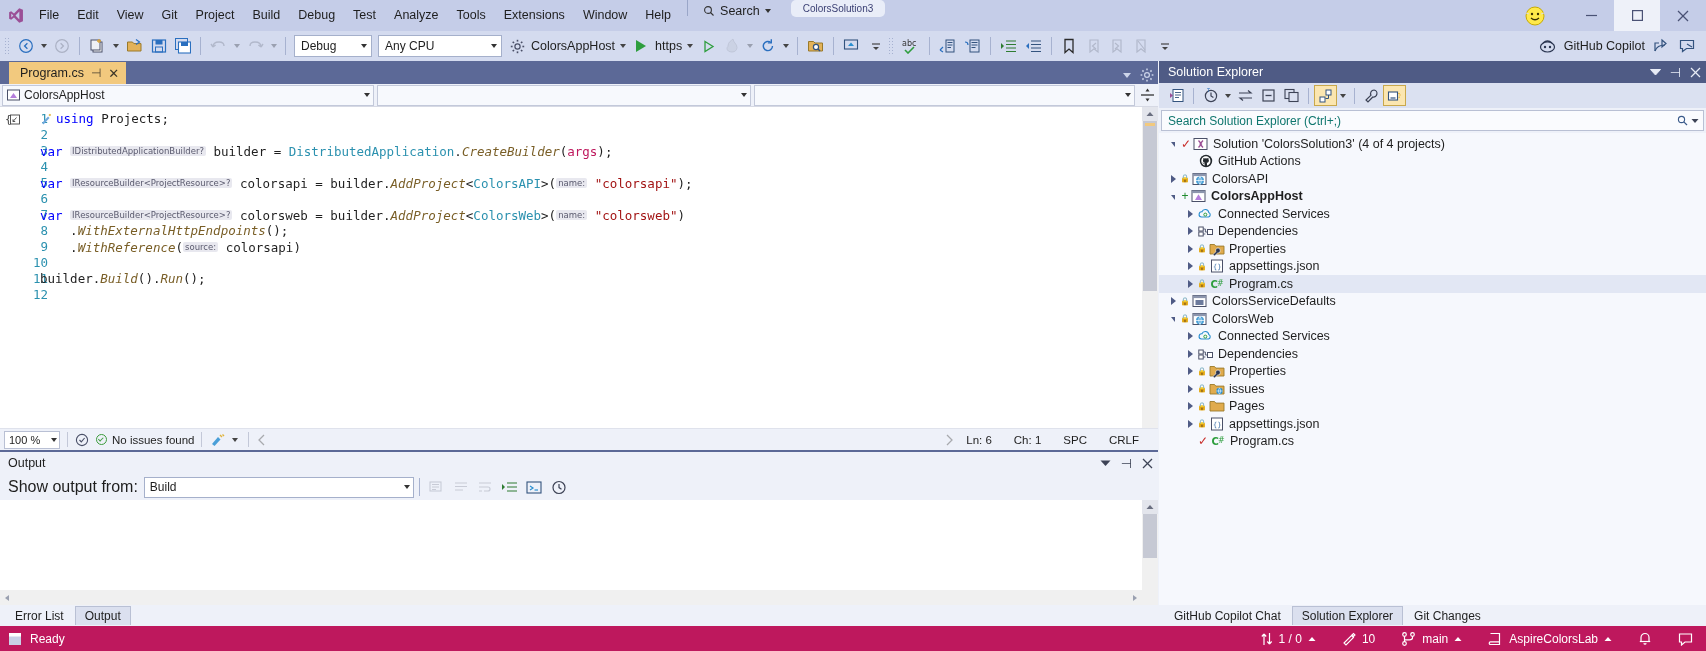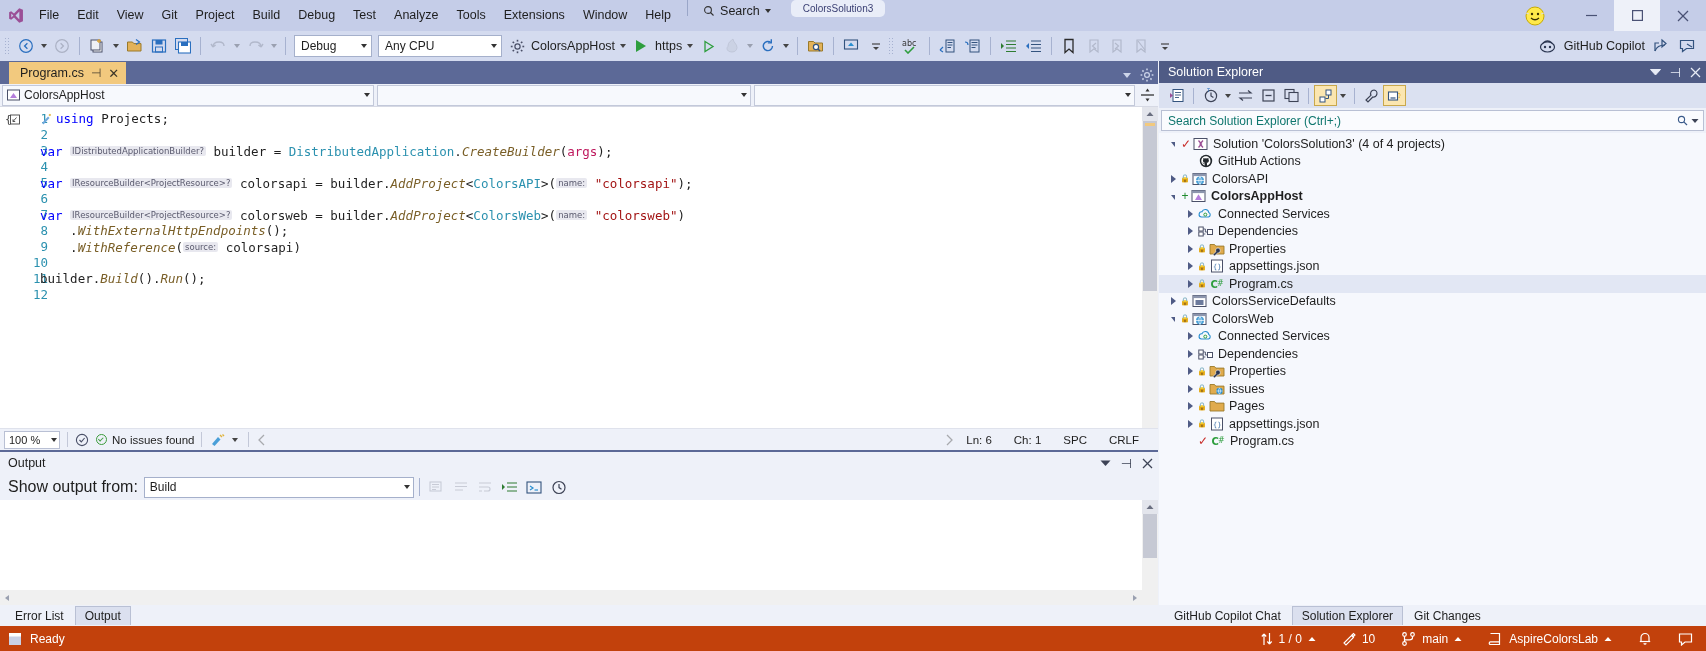--- a/index.html
+++ b/index.html
@@ -165,21 +165,21 @@
   .tlabel { padding-left:4px; }
   .tlabel.bold { font-weight:bold; }
   .chk { color:#c9302c; font-size:12px; width:12px; display:inline-flex; justify-content:center;}
   .plus { color:#1f8b2e; font-size:12px; width:10px; display:inline-flex;justify-content:center;}
 
   .se-tabs { height:21px; background:#eef1f9; display:flex; align-items:center; padding-left:6px; gap:2px; }
 
   
   .statusbar {
     position:absolute; bottom:0; left:0; width:1706px; height:25px;
-    background:#c2410c; color:#fff; display:flex; align-items:center;
+    background:#be185d; color:#fff; display:flex; align-items:center;
     font-size:12px;
   }
   .sb-left { display:flex; align-items:center; padding-left:8px; gap:8px; }
   .sb-right { margin-left:auto; display:flex; align-items:center; }
   .sb-cell { display:flex; align-items:center; gap:6px; padding:0 13px; height:25px; cursor:default; white-space:nowrap;}
   .sb-icon { display:inline-flex; align-items:center; }
 </style>
 </head>
 <body>
 

